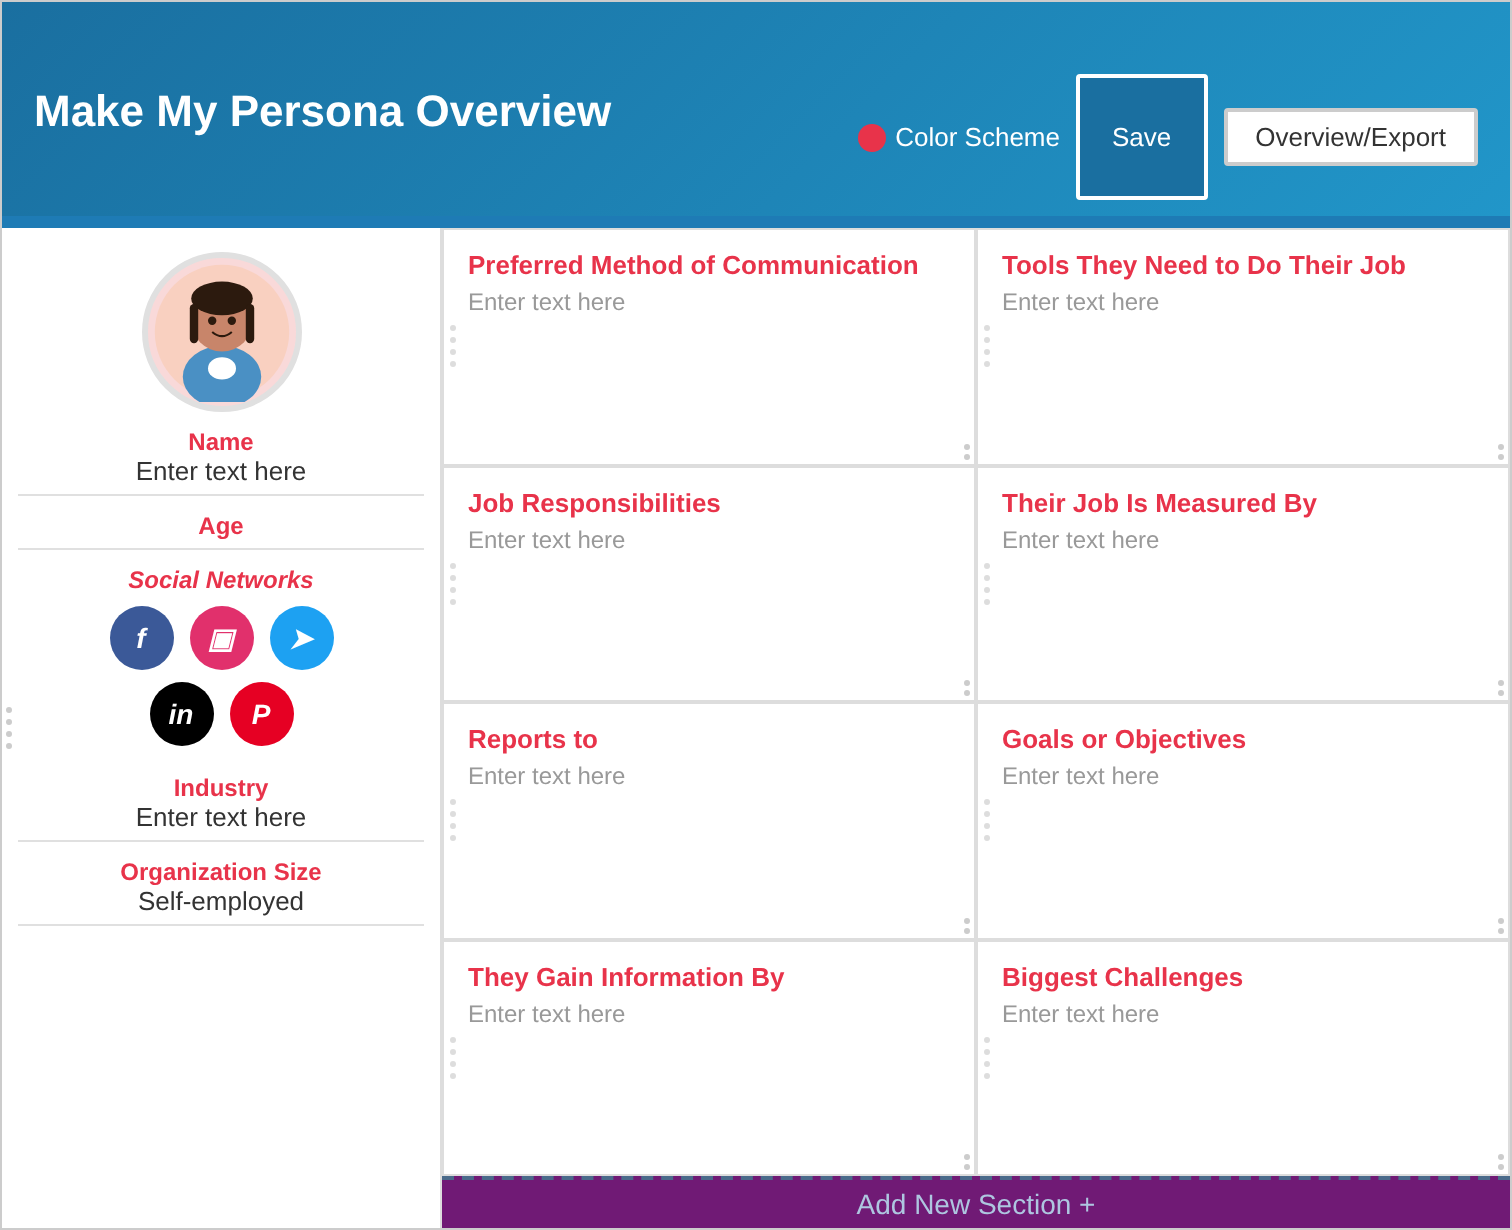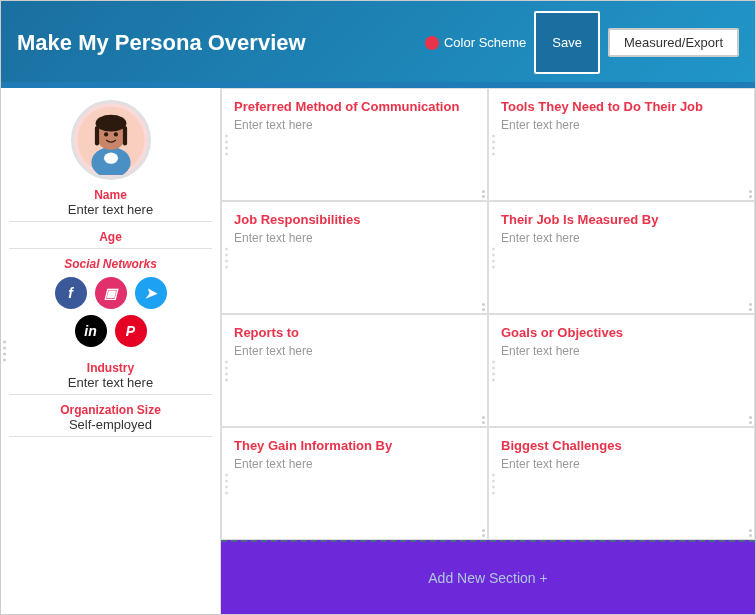--- a/index.html
+++ b/index.html
@@ -3,21 +3,21 @@
   <meta charset="utf-8">
   <style>
     * { box-sizing: border-box; margin: 0; padding: 0; }
     body { font-family: Arial, sans-serif; background: #e8eaf0; width: 756px; height: 615px; overflow: hidden; }
 
     .app-wrapper { width: 756px; height: 615px; display: flex; flex-direction: column; border: 1px solid #ccc; }
 
     
     .header { background: linear-gradient(135deg, #1a6fa0, #2196c9); padding: 10px 16px 8px; display: flex; align-items: center; justify-content: space-between; }
     .header-title { color: white; font-size: 22px; font-weight: bold; }
-    .header-right { display: flex; align-items: center; gap: 8px; }
+    .header-right { display: flex; align-items: center; gap: 8px; margin-top: 26px; }
     .color-scheme { display: flex; align-items: center; gap: 5px; color: white; font-size: 13px; cursor: pointer; }
     .color-dot { width: 14px; height: 14px; background: #e8334a; border-radius: 50%; }
     .btn-save { background: #1a6fa0; color: white; border: 2px solid white; padding: 22px 16px; font-size: 13px; cursor: pointer; border-radius: 2px; }
     .btn-download { background: white; color: #333; border: 2px solid #ccc; padding: 5px 14px; font-size: 13px; cursor: pointer; border-radius: 2px; }
 
     
     .sub-header { background: #1e7bb5; height: 6px; }
 
     
     .main-content { display: flex; flex: 1; background: #e8eaf0; overflow: hidden; }
@@ -55,39 +55,39 @@
     .card-content { color: #999; font-size: 12px; }
 
     .card-resize { position: absolute; right: 2px; bottom: 2px; display: flex; flex-direction: column; gap: 2px; }
     .card-resize-dot { width: 3px; height: 3px; background: #ccc; border-radius: 50%; }
 
     
     .card-drag { position: absolute; left: 3px; top: 50%; transform: translateY(-50%); display: flex; flex-direction: column; gap: 3px; }
     .card-drag-dot { width: 3px; height: 3px; background: #ddd; border-radius: 50%; }
 
     
-    .add-section-footer { background: #6d28d9; color: #aec6e0; text-align: center; padding: 28px; font-size: 14px; cursor: pointer; border-top: 2px dashed #4a6a8a; }
+    .add-section-footer { background: #701a75; color: #aec6e0; text-align: center; padding: 4px; font-size: 14px; cursor: pointer; border-top: 2px dashed #4a6a8a; }
 
     .left-panel-resize { position: absolute; left: 2px; top: 50%; transform: translateY(-50%); display: flex; flex-direction: column; gap: 3px; }
     .lprd { width: 3px; height: 3px; background: #ccc; border-radius: 50%; }
   </style>
 </head>
 <body>
 
 <div class="app-wrapper">
 
   <div class="header">
     <span class="header-title">Make My Persona Overview</span>
     <div class="header-right">
       <div class="color-scheme">
         <span class="color-dot"></span>
         <span>Color Scheme</span>
       </div>
       <button class="btn-save">Save</button>
-      <button class="btn-download">Measured/Export</button>
+      <button class="btn-download">Overview/Export</button>
     </div>
   </div>
   <div class="sub-header"></div>
 
   <div class="main-content">
 
     <div class="left-panel">
       <div class="left-panel-resize">
         <div class="lprd"></div>
           <div class="lprd"></div>

